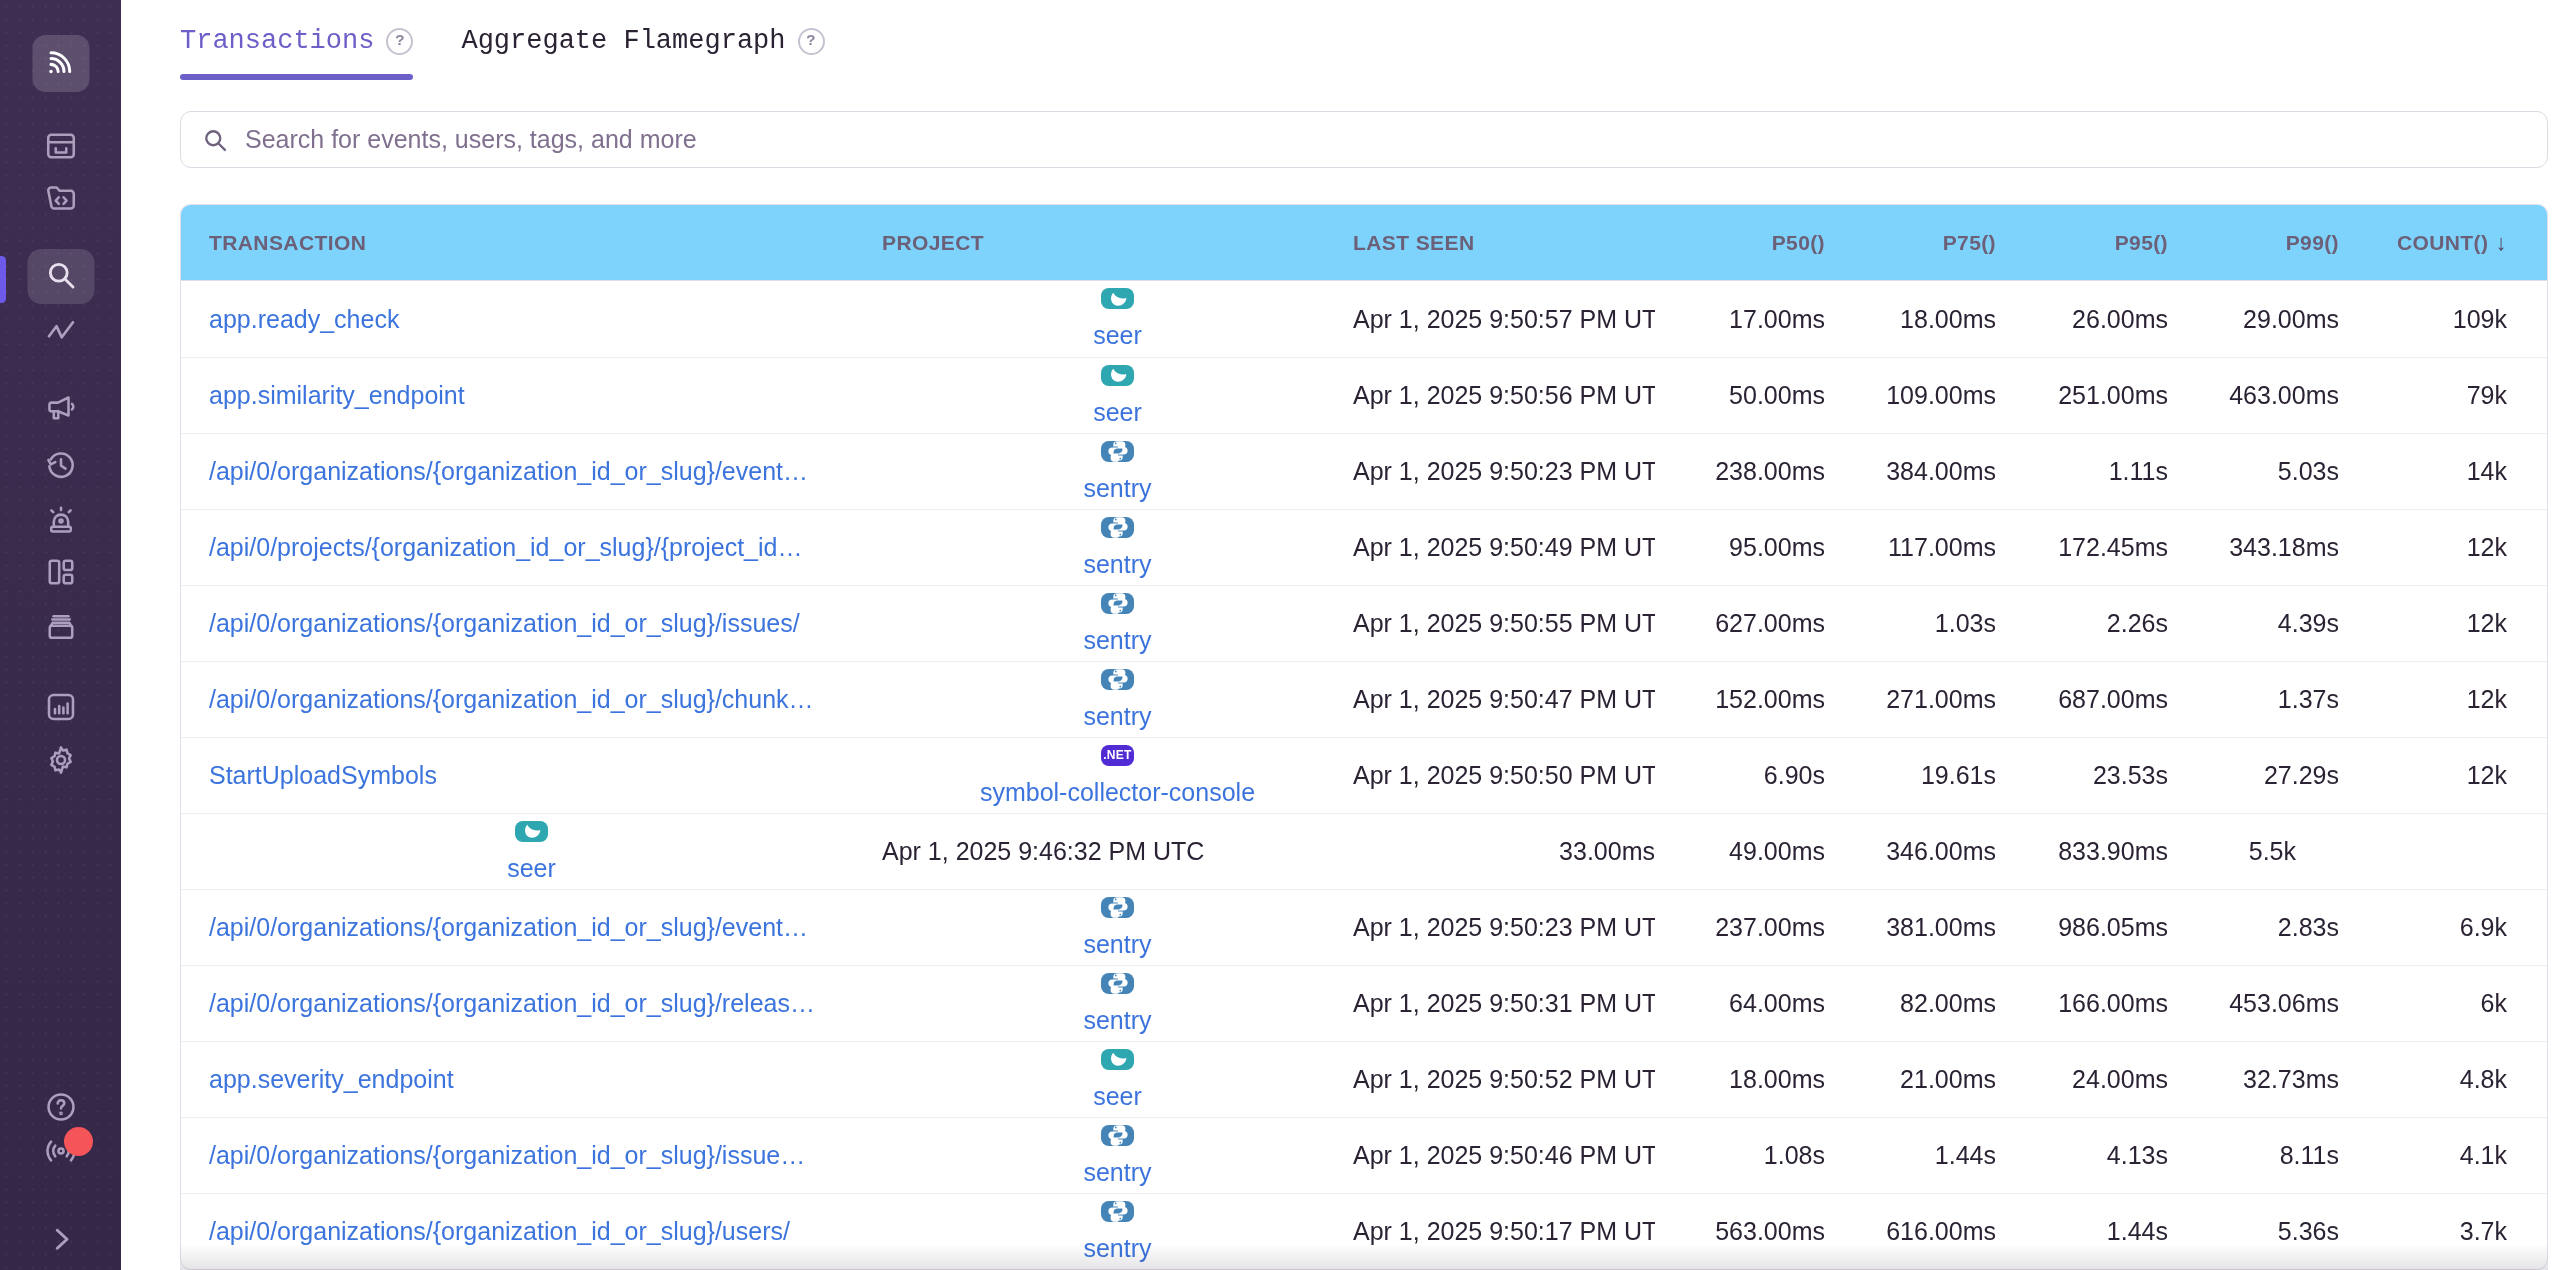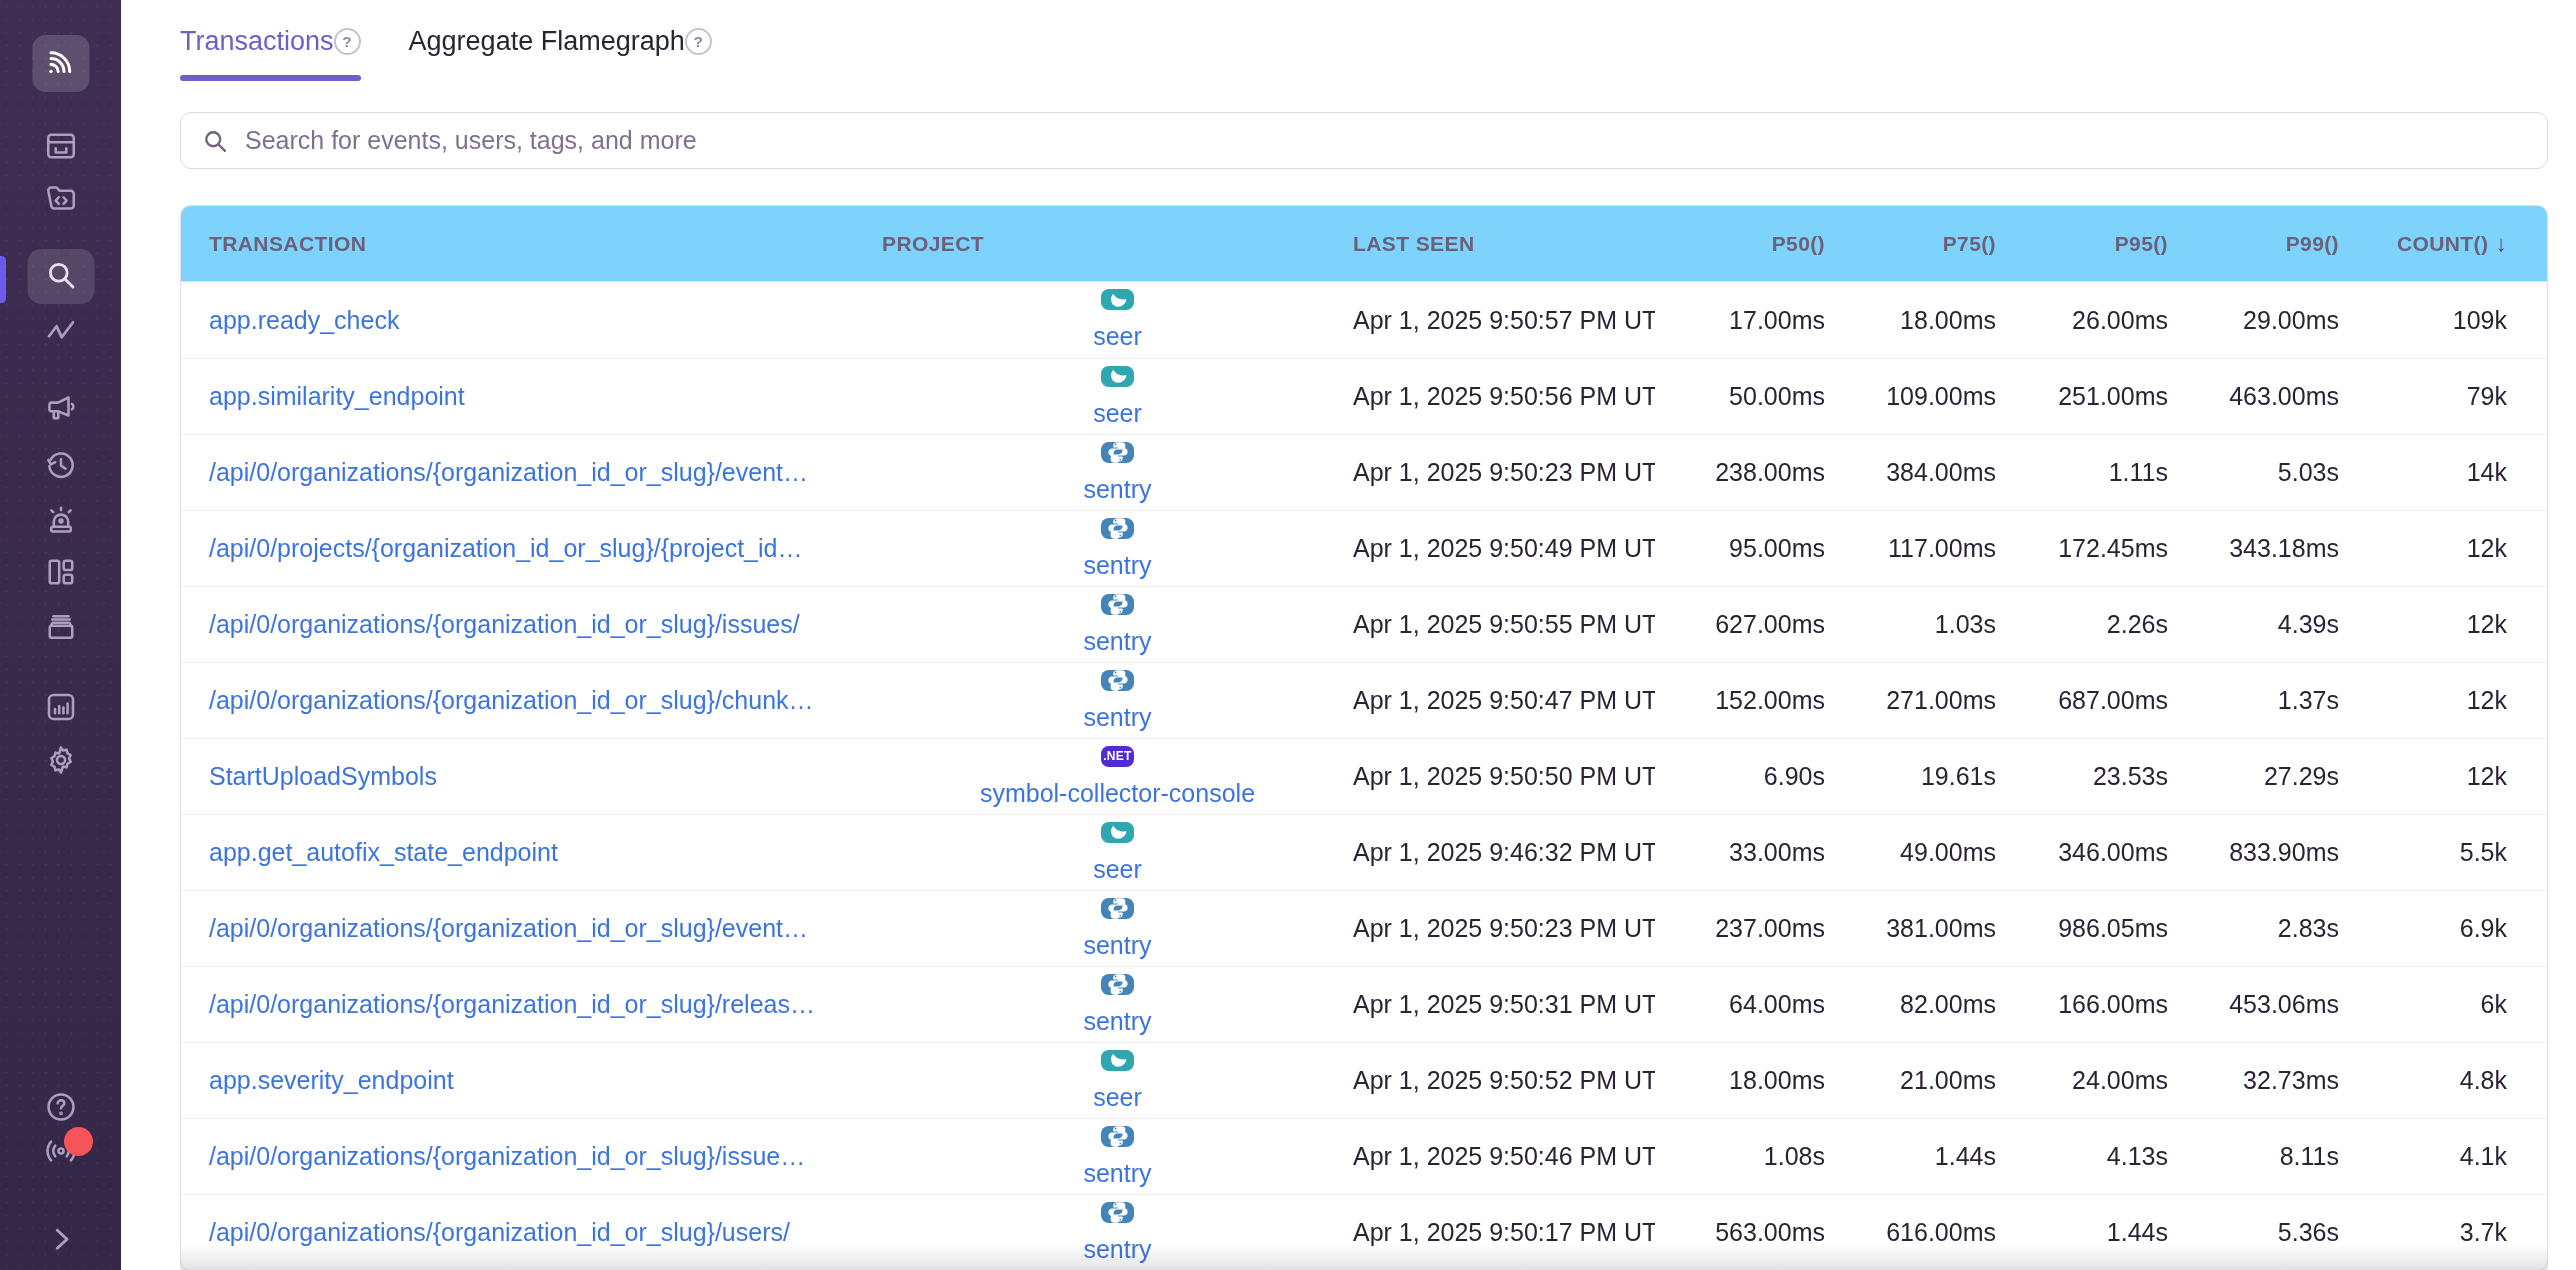--- a/index.html
+++ b/index.html
@@ -26,21 +26,21 @@
     border-radius:0 4.3px 4.3px 0; background:#6d5ae8; }
   .alert-dot { position:absolute; left:64px; top:1127px; width:29px; height:29px;
     border-radius:50%; background:var(--alert_dot,#f55459); }
 
   
   .main { position:absolute; left:121px; top:0; right:0; bottom:0; background:#fff;
     padding:0 28px 0 59px; }
 
   .tabs { display:flex; gap:48px; margin-top:26px; }
   .tab { display:inline-flex; flex-direction:column; cursor:pointer; }
-  .tab-head { display:inline-flex; align-items:center; font-size:27px; }
+  .tab-head { display:inline-flex; align-items:center; gap:12px; font-size:27px;font-family:Liberation Mono, monospace; }
   .tab.active .tab-label { color:var(--accent,#6c5fc7); }
   .tab-underline { height:6px; border-radius:3.5px; margin-top:18px; background:transparent; }
   .tab.active .tab-underline { background:var(--accent,#6c5fc7); }
   .help-circle { width:27px; height:27px; border-radius:50%; border:2.2px solid #c8c1d1;
     display:inline-flex; align-items:center; justify-content:center;
     font-size:15.5px; font-weight:bold; color:#9086a0; }
 
   .searchbar { position:relative; margin-top:31px; height:57px; }
   .searchbar input { width:100%; height:57px; border:1.7px solid #dfd9e4; border-radius:11px;
     padding:0 21px 0 64px; font-size:25px; color:#2b2233; outline:none; background:#fff;
@@ -441,23 +441,20 @@
     </div>
     <div class="cell">Apr 1, 2025 9:50:50 PM UTC</div>
     <div class="cell c-right">6.90s</div>
     <div class="cell c-right">19.61s</div>
     <div class="cell c-right">23.53s</div>
     <div class="cell c-right">27.29s</div>
     <div class="cell c-right c-count">12k</div>
   </div>
 
   <div class="grid-row row">
-    <div class="cell c-first">
-      <span class="link">app.get_autofix_state_endpoint</span>
-    </div>
     <div class="cell proj">
       <span class="badge badge-seer">
         <svg class="glyph-seer" viewBox="0 0 24 24">
           <path fill="#fff" d="M7.6 6.3c2.4 4.6 7.4 6.2 12.1 4.7-.4 5.6-6.4 8.8-11 6.3-3.6-2-4.2-7.8-1.1-11z"></path>
         </svg>
 
         <span class="badge-label"></span>
       </span>
       <span class="link">seer</span>
     </div>

